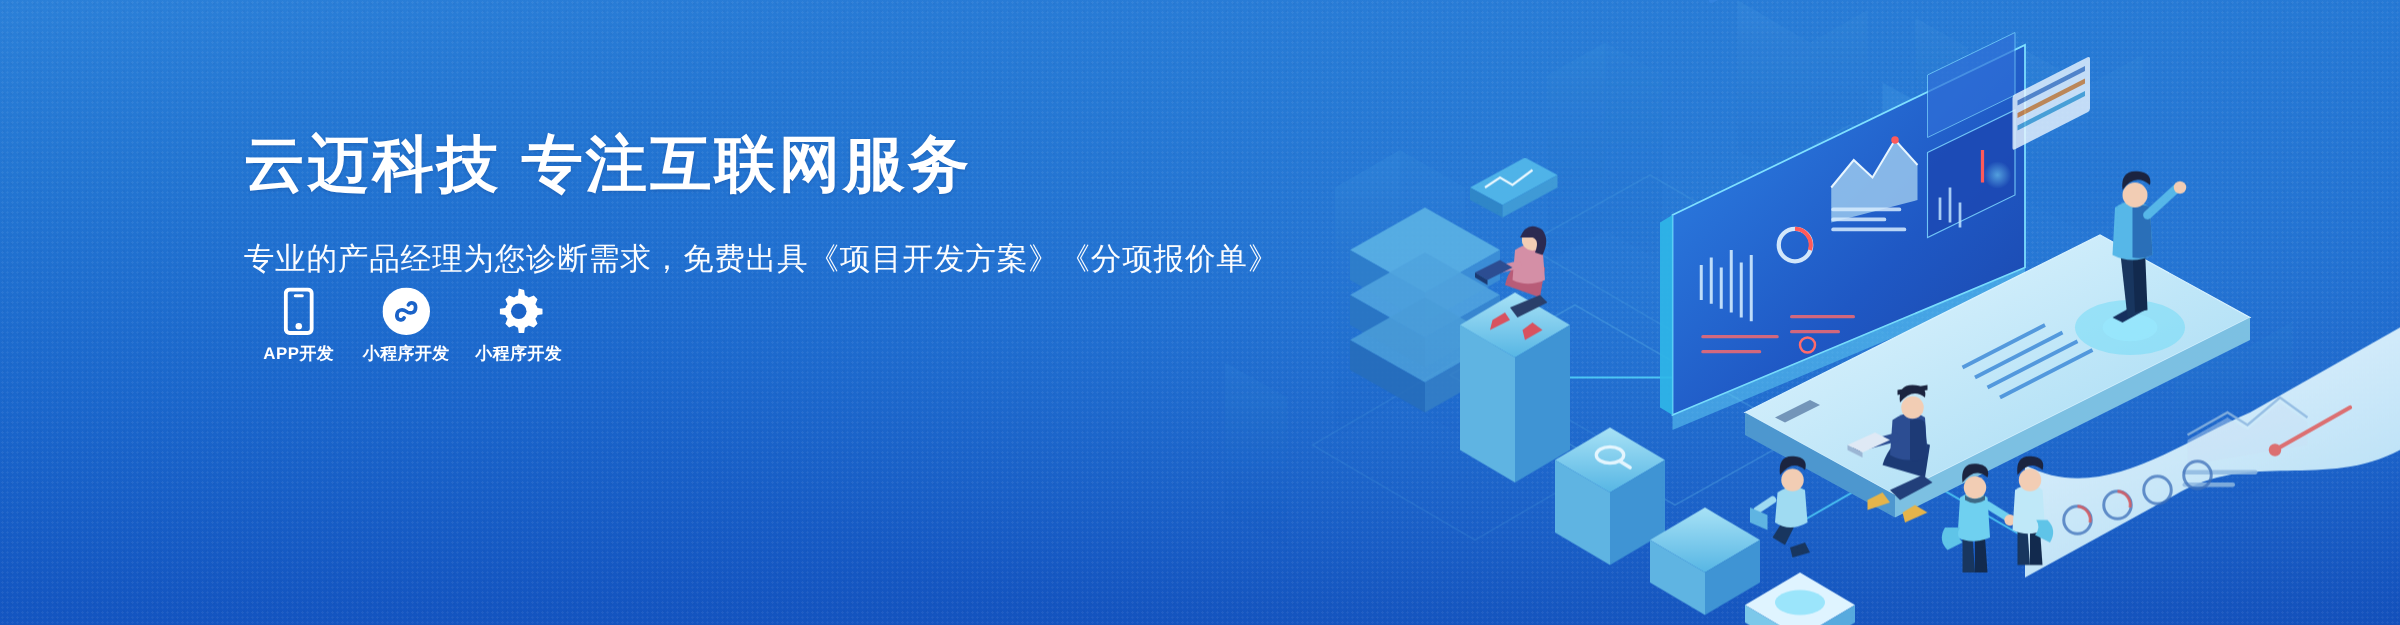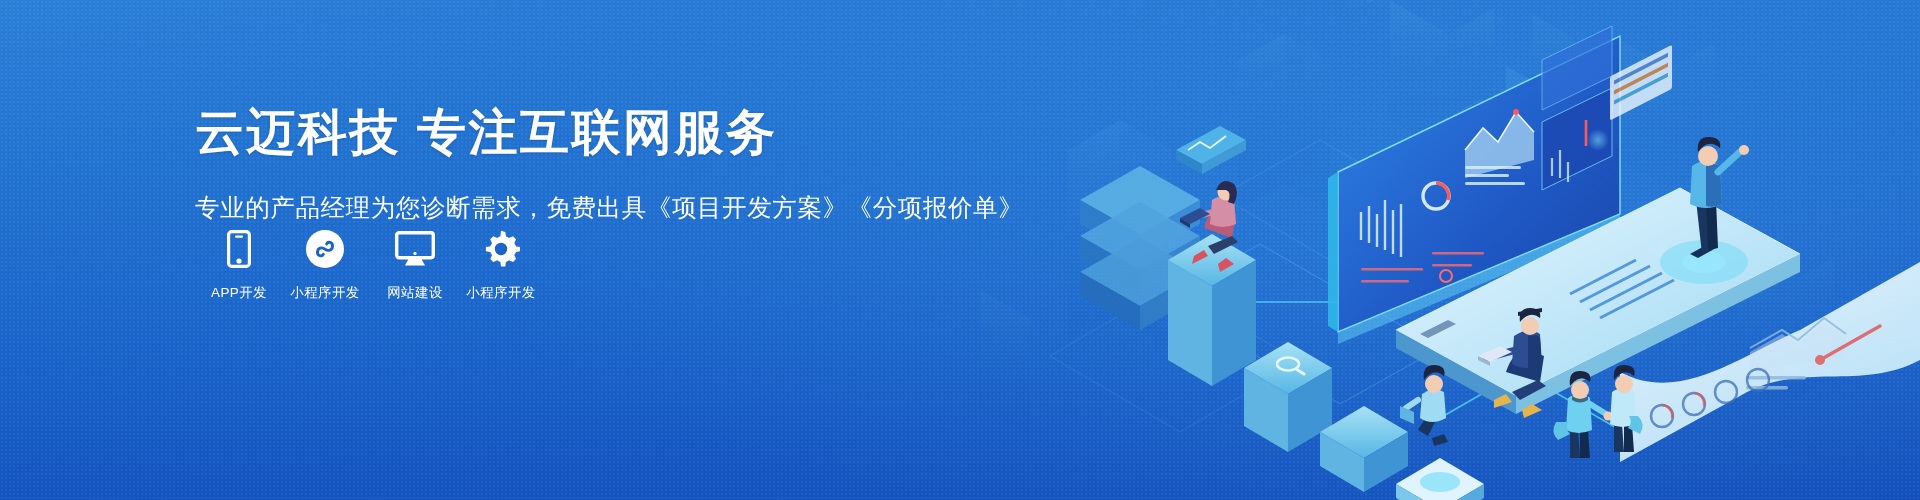--- a/index.html
+++ b/index.html
@@ -80,26 +80,26 @@
     margin-right:0px;
   }
   .svc .ico {
     height:42px;
     display:flex;
     align-items:center;
     justify-content:center;
   }
   .svc .ico svg { display:block; }
   .svc .lbl {
-    margin-top:14px;
+    margin-top:4px;
     font-size:13.5px;
     color:#ffffff;
     white-space:nowrap;
     letter-spacing:0.4px;
-    font-weight:normal;
+    font-weight:bold;
   }
 
   
   #art {
     position:absolute;
     right:0; top:0;
     width:1000px; height:500px;
     pointer-events:none;
   }
   #art svg { display:block; }
@@ -465,30 +465,20 @@
         <svg width="38" height="38" viewBox="0 0 38 38">
           <circle cx="19" cy="19" r="19" fill="#ffffff"></circle>
           <path d="M11.5 22.5 c0 -5 4.6 -5.6 7.5 -3.4 c2.9 2.2 7.5 1.6 7.5 -3.4 c0 -3.4 -4.4 -4.6 -5.8 -1.8" fill="none" stroke="#1b63c8" stroke-width="2.9" stroke-linecap="round"></path>
           <path d="M11.5 22.5 c0 3.4 4.4 4.6 5.8 1.8" fill="none" stroke="#1b63c8" stroke-width="2.9" stroke-linecap="round"></path>
         </svg>
       </span>
       <span class="lbl">小程序开发</span>
     </div>
 
 
-    <div class="svc" style="margin-right: 14px;">
-      <span class="ico">
-        <svg width="40" height="36" viewBox="0 0 40 36">
-          <rect x="1.7" y="1.7" width="36.6" height="25" rx="2.4" fill="none" stroke="#ffffff" stroke-width="3.4"></rect>
-          <circle cx="20" cy="22.4" r="1.6" fill="#ffffff"></circle>
-          <path d="M13.5 28 L26.5 28 L30 34.4 L10 34.4 Z" fill="#ffffff"></path>
-        </svg>
-      </span>
-      <span class="lbl">网站建设</span>
-    </div>
 
     <div class="svc">
       <span class="ico">
         <svg width="38" height="38" viewBox="0 0 38 38">
           <path d="M19 0.8 l4.3 1.1 l0.6 4.3 a13 13 0 0 1 3.1 1.8 l4 -1.7 l3 3 l-1.7 4 a13 13 0 0 1 1.8 3.1 l4.3 0.6
                    l0 4.3 l-4.3 0.6 a13 13 0 0 1 -1.8 3.1 l1.7 4 l-3 3 l-4 -1.7 a13 13 0 0 1 -3.1 1.8 l-0.6 4.3
                    l-4.3 0 l-0.6 -4.3 a13 13 0 0 1 -3.1 -1.8 l-4 1.7 l-3 -3 l1.7 -4 a13 13 0 0 1 -1.8 -3.1
                    l-4.3 -0.6 l0 -4.3 l4.3 -0.6 a13 13 0 0 1 1.8 -3.1 l-1.7 -4 l3 -3 l4 1.7 a13 13 0 0 1 3.1 -1.8 z" fill="#ffffff"></path>
           <circle cx="19" cy="19" r="6.2" fill="#1b63c8"></circle>
         </svg>

